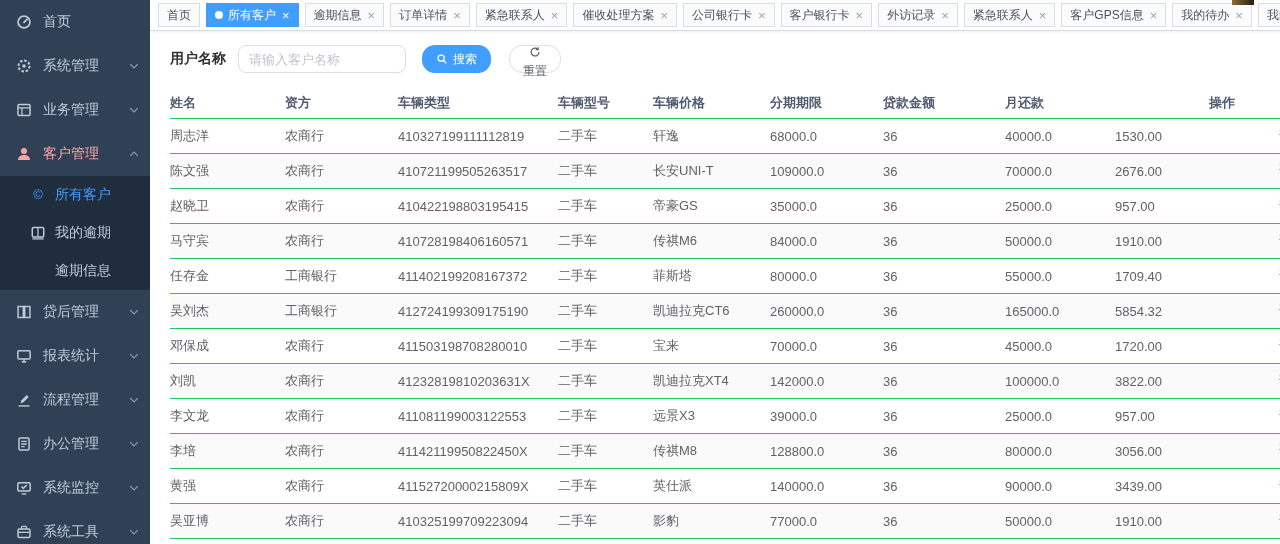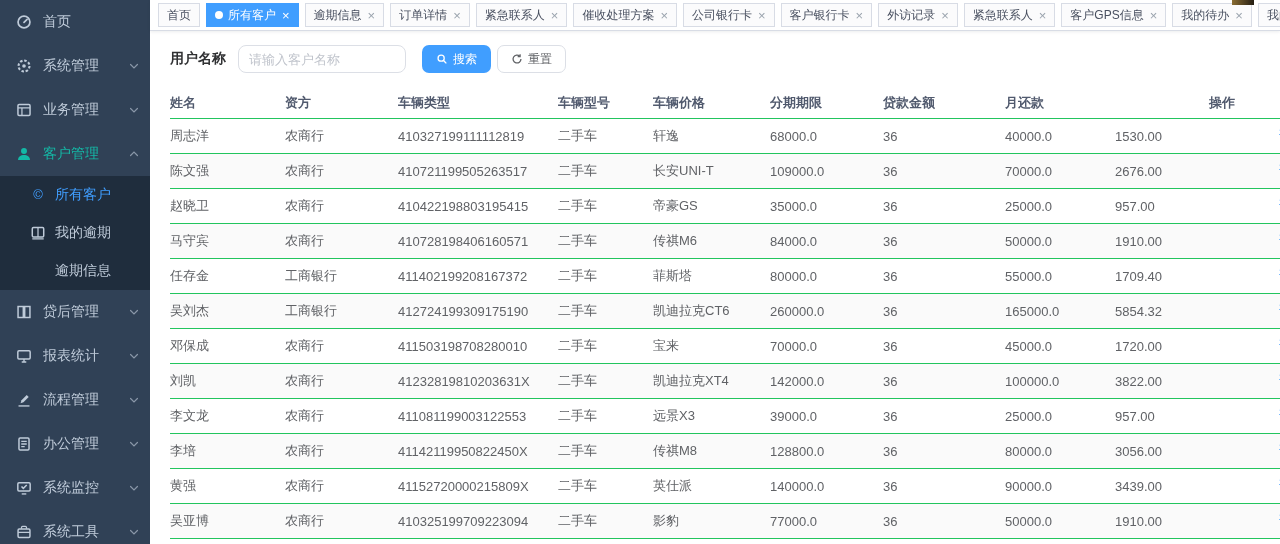--- a/index.html
+++ b/index.html
@@ -5,21 +5,21 @@
   html,body{margin:0;padding:0;}
   body{width:1280px;height:544px;overflow:hidden;background:#fff;
        font-family:"Liberation Sans","DejaVu Sans",sans-serif;}
   .app{display:flex;width:100%;height:100%;}
 
   
   .sidebar{width:150px;min-width:150px;height:100%;background:#304156;overflow:hidden;}
   .menu-item{height:44px;display:flex;align-items:center;padding:0 12px 0 16px;
              color:#bfcbd9;font-size:14px;cursor:pointer;position:relative;white-space:nowrap;}
   .menu-item .mlabel{margin-left:11px;}
-  .menu-item.expanded{color:#14b8a6;}
+  .menu-item.expanded{color:#fca5a5;}
   .chev{position:absolute;right:10px;width:12px;height:12px;color:#8a97a8;display:inline-flex;}
   .chev svg{width:100%;height:100%;}
   .chev.up svg{transform:rotate(180deg);}
   .mi{width:16px;height:16px;display:inline-flex;align-items:center;justify-content:center;flex-shrink:0;}
   .mi svg{width:100%;height:100%;}
   .mi.glyph{font-size:13px;line-height:16px;}
   .submenu{background:#1f2d3d;}
   .submenu-item{height:38px;display:flex;align-items:center;padding-left:30px;
                 color:#bfcbd9;font-size:14px;cursor:pointer;white-space:nowrap;}
   .submenu-item .mlabel{margin-left:9px;}
@@ -42,24 +42,24 @@
                   background:linear-gradient(90deg,#8a6d33,#241d12);}
 
   
   .content{padding:14px 0 0 20px;flex:1;overflow:hidden;}
   .search-row{display:flex;align-items:center;}
   .search-label{font-size:14px;font-weight:bold;color:#303133;}
   .search-input{margin-left:12px;width:168px;height:28px;border:1px solid #dcdfe6;border-radius:8px;
                 padding:0 10px;font-size:13px;color:#606266;outline:none;box-sizing:border-box;
                 font-family:inherit;}
   .search-input::placeholder{color:#c0c4cc;}
-  .btn{height:28px;border-radius:7px;font-size:12px;display:inline-flex;align-items:center;gap:5px;
+  .btn{height:28px;border-radius:13px;font-size:12px;display:inline-flex;align-items:center;gap:5px;
        padding:0 13px;cursor:pointer;border:1px solid transparent;font-family:inherit;}
   .btn.primary{background:#409eff;color:#fff;margin-left:16px;}
-  .btn.plain{background:#fff;border-color:#dcdfe6;color:#606266;margin-left:6px;}
+  .btn.plain{background:#fff;border-color:#dcdfe6;color:#606266;margin-left:18px;flex-direction:column;}
   .bi{width:12px;height:12px;display:inline-flex;}
   .bi svg{width:100%;height:100%;}
 
   .table{margin-top:14px;font-size:13px;color:#606266;}
   .tr{display:grid;
       grid-template-columns:115px 113px 160px 95px 117px 113px 122px 110px 124px minmax(20px,1fr);
       align-items:center;height:35px;border-bottom:1px solid #22c55e;box-sizing:border-box;}
   .tr.thead{height:32px;color:#515a6e;font-weight:bold;}
   .tr.stripe{background:#fafafa;}
   .th,.td{padding-right:10px;white-space:nowrap;overflow:hidden;}

